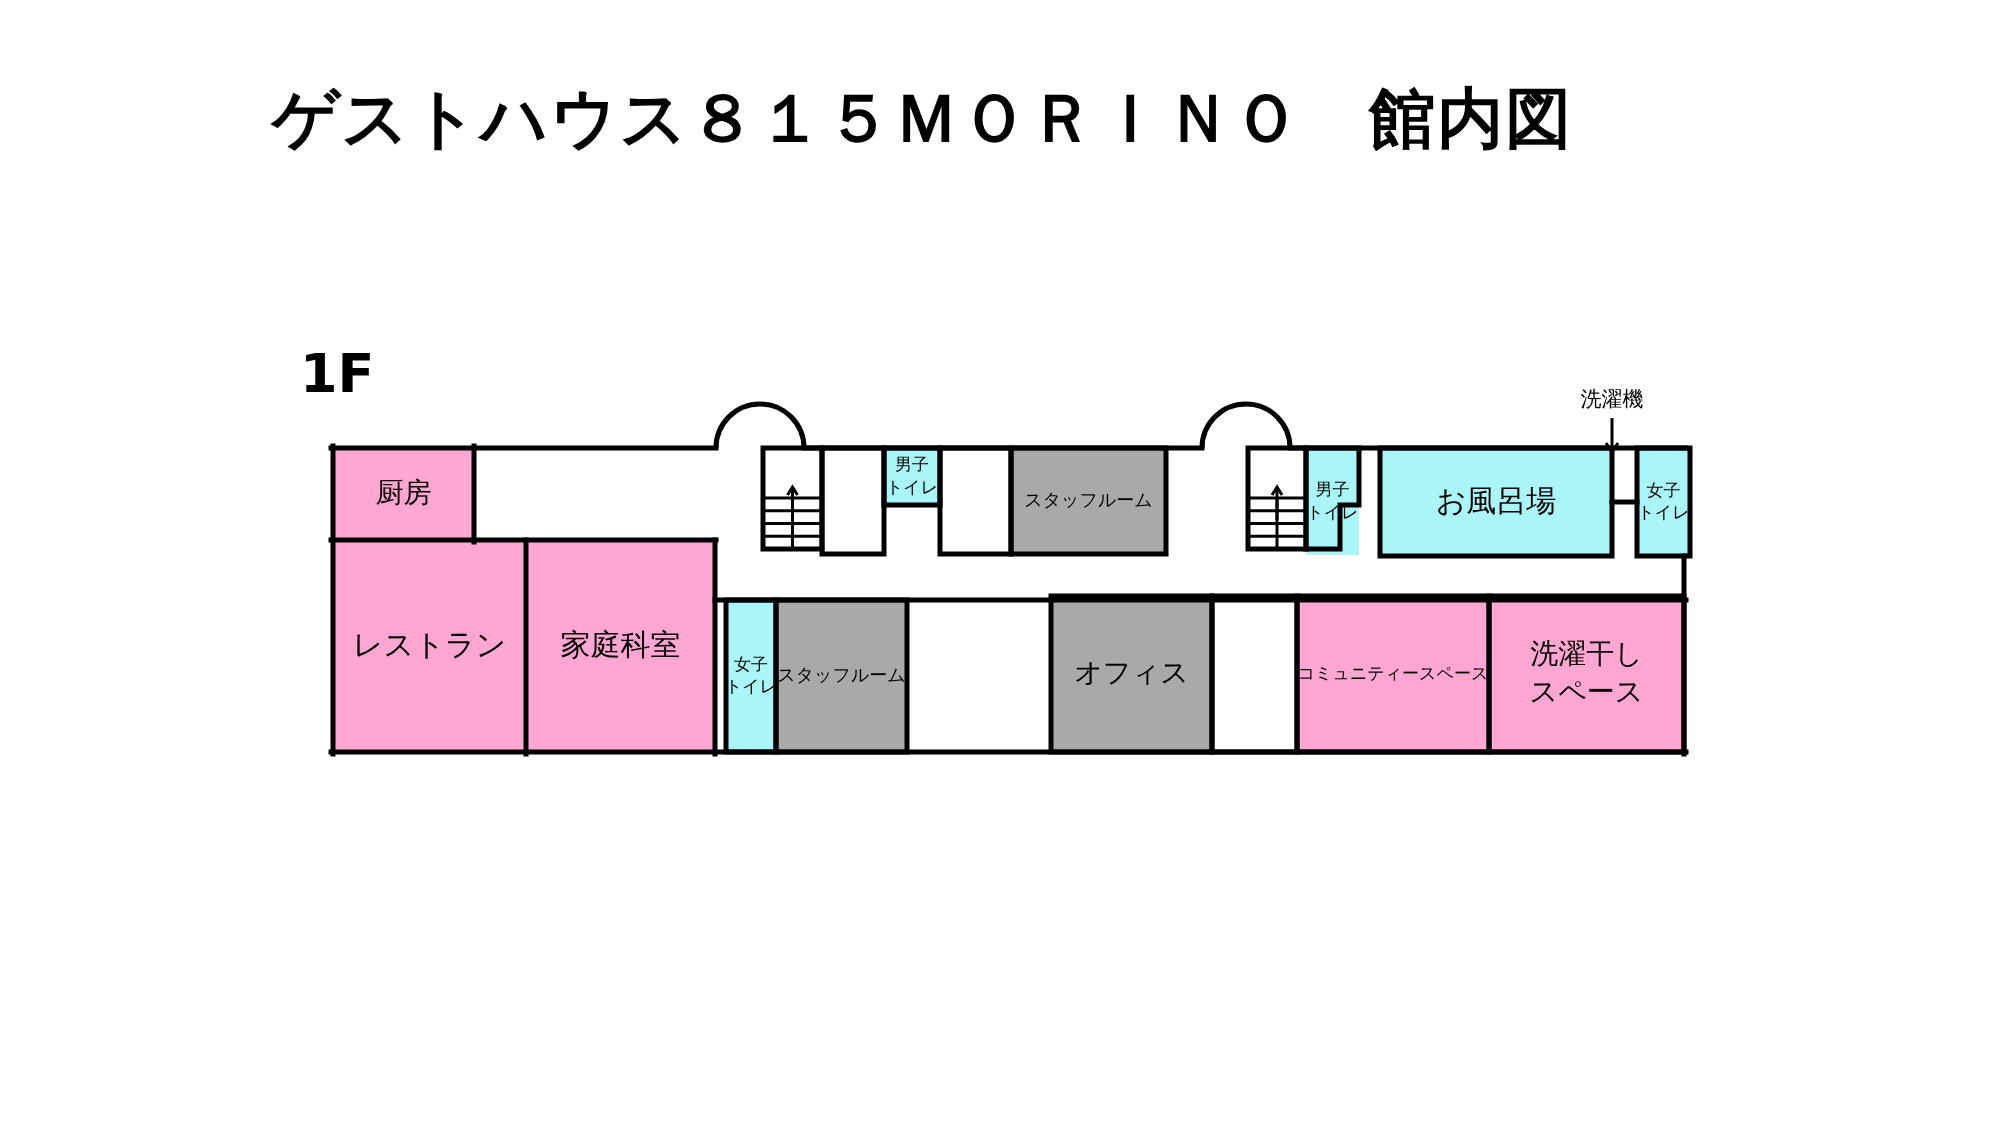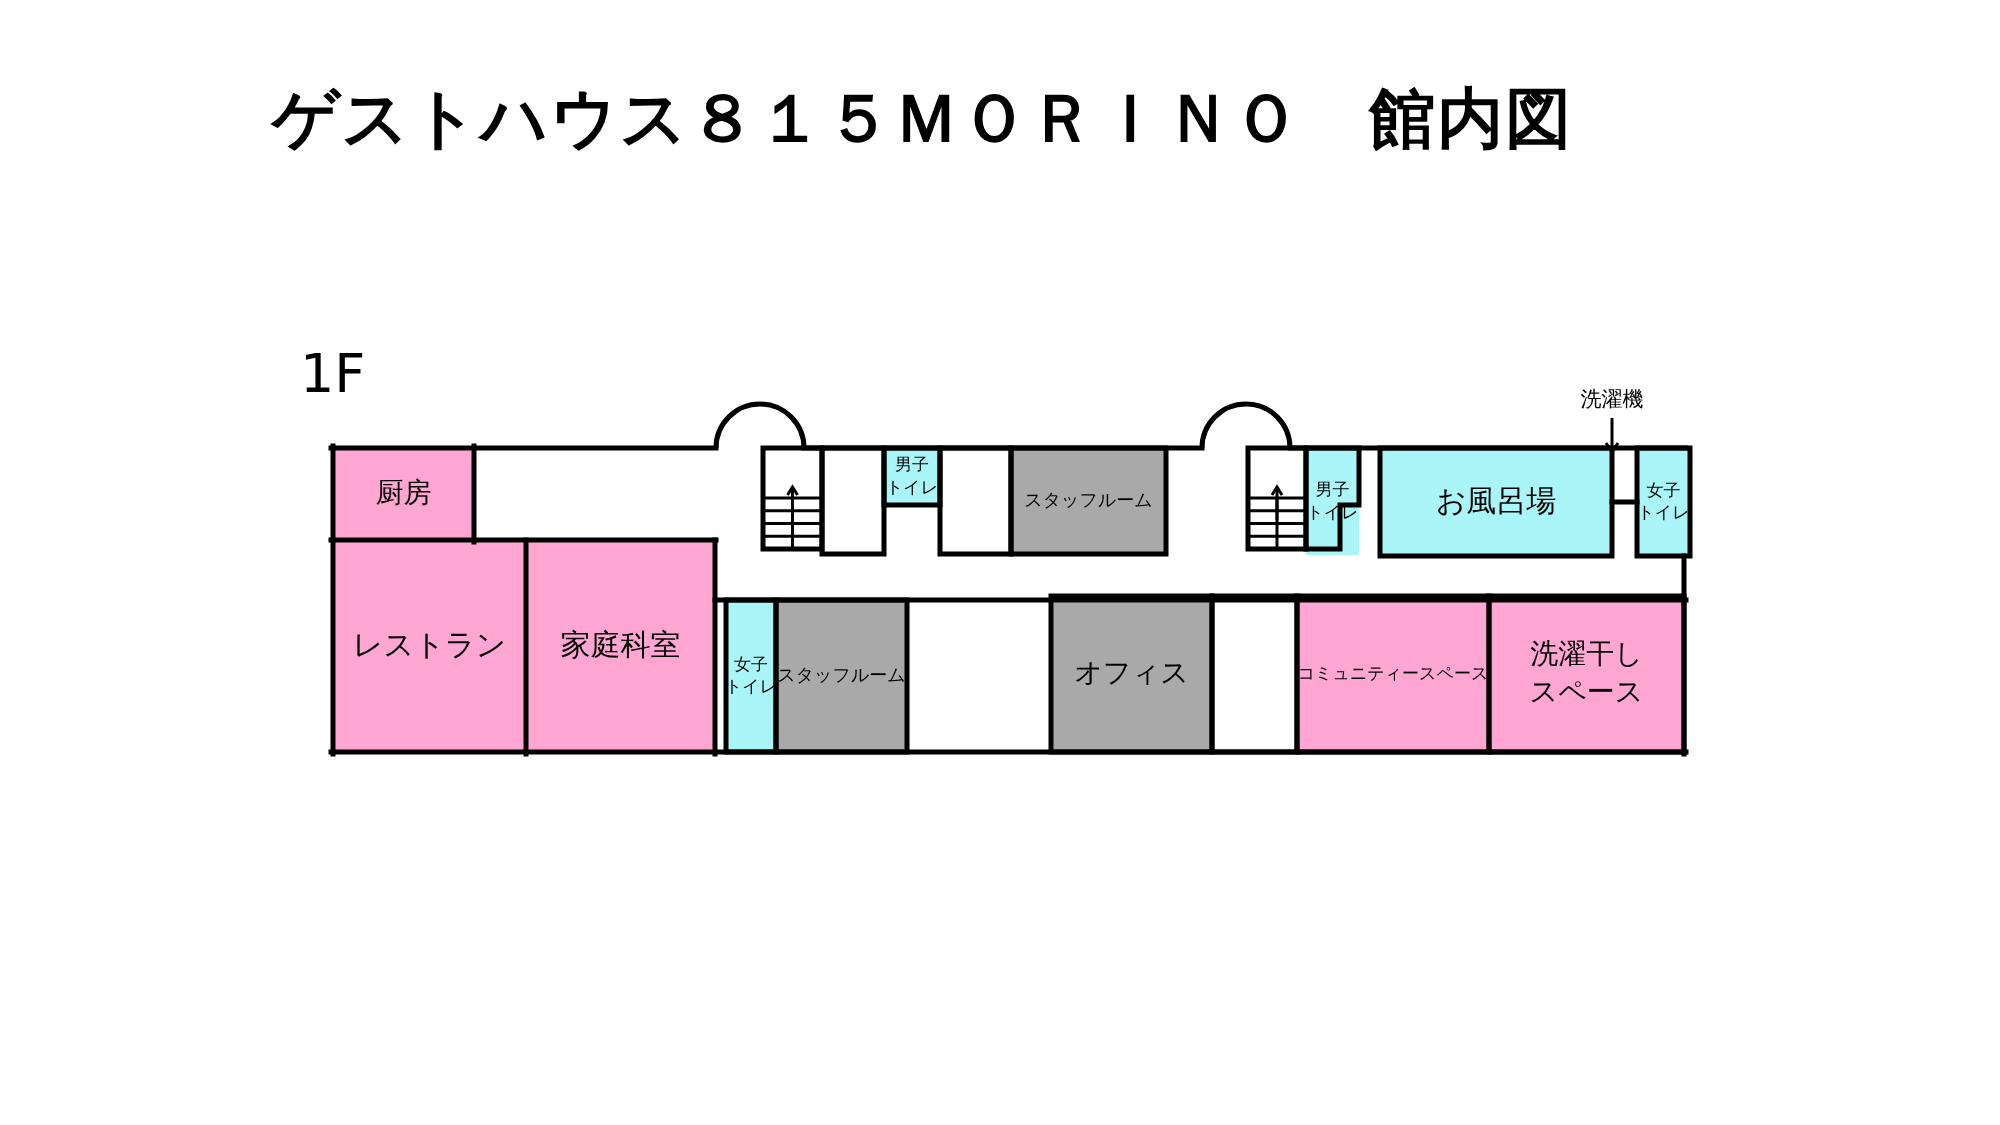--- a/index.html
+++ b/index.html
@@ -29,21 +29,21 @@
     font-weight: bold;
     letter-spacing: 2px;
     white-space: pre;
     line-height: 1;
   }
   .floor-label {
     position: absolute;
     left: 300px;
     top: 347px;
     font-size: 54px;
-    font-weight: normal;
+    font-weight: bold;
     line-height: 1;
   }
   
   #plan {
     position: absolute;
     left: 0;
     top: 0;
   }
   .rm-label {
     font-family: "DejaVu Sans", "Liberation Sans", sans-serif;

